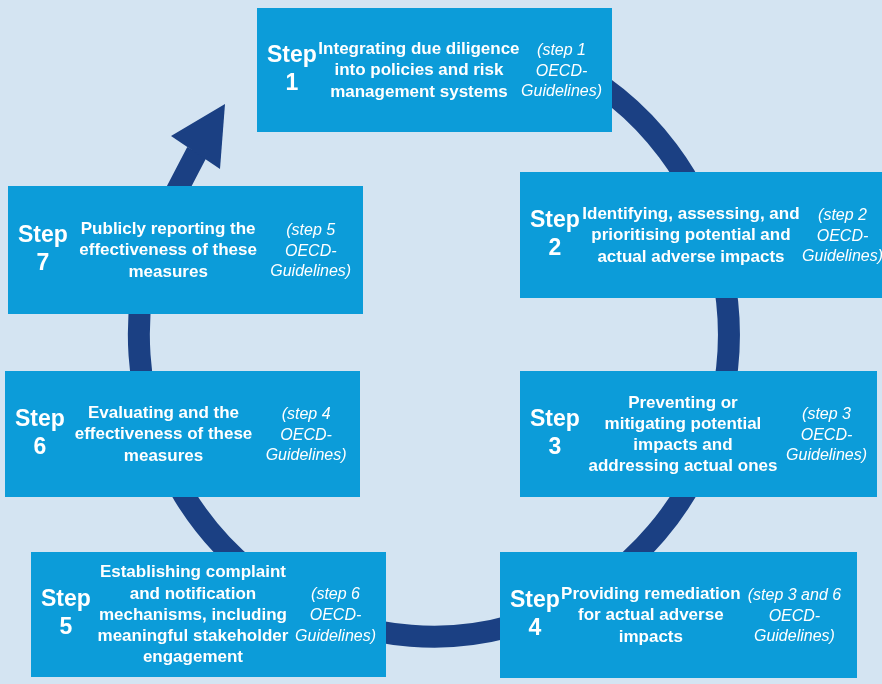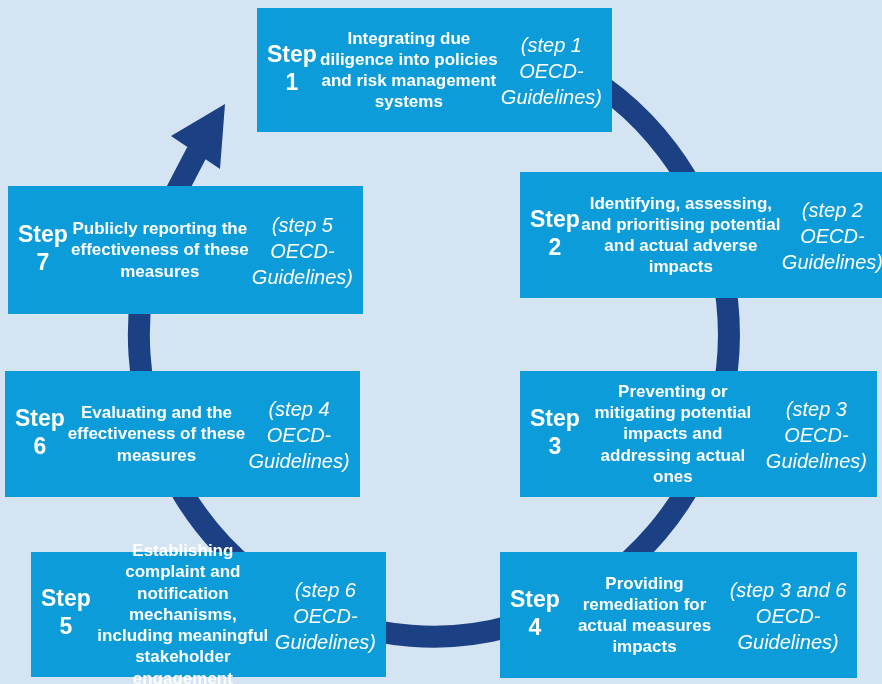--- a/index.html
+++ b/index.html
@@ -57,21 +57,21 @@
     line-height: 1.2;
     margin-bottom: 3px;
   }
   .step-desc {
     font-size: 17px;
     font-weight: bold;
     line-height: 1.25;
     max-width: 335px;
   }
   .step-ref {
-    font-size: 20px;
+    font-size: 16px;
     font-style: italic;
     font-weight: normal;
     line-height: 1.3;
     margin-top: 2px;
   }
 </style>
 </head>
 <body>
 
 <div class="canvas">
@@ -96,21 +96,21 @@
   </div>
 
   <div class="box b3">
     <div class="step-title">Step 3</div>
     <div class="step-desc">Preventing or mitigating potential impacts and addressing actual ones</div>
     <div class="step-ref">(step 3 OECD-Guidelines)</div>
   </div>
 
   <div class="box b4">
     <div class="step-title">Step 4</div>
-    <div class="step-desc">Providing remediation for actual measures impacts</div>
+    <div class="step-desc">Providing remediation for actual adverse impacts</div>
     <div class="step-ref">(step 3 and 6 OECD-Guidelines)</div>
   </div>
 
   <div class="box b5">
     <div class="step-title">Step 5</div>
     <div class="step-desc">Establishing complaint and notification mechanisms, including meaningful stakeholder engagement</div>
     <div class="step-ref">(step 6 OECD-Guidelines)</div>
   </div>
 
   <div class="box b6">

